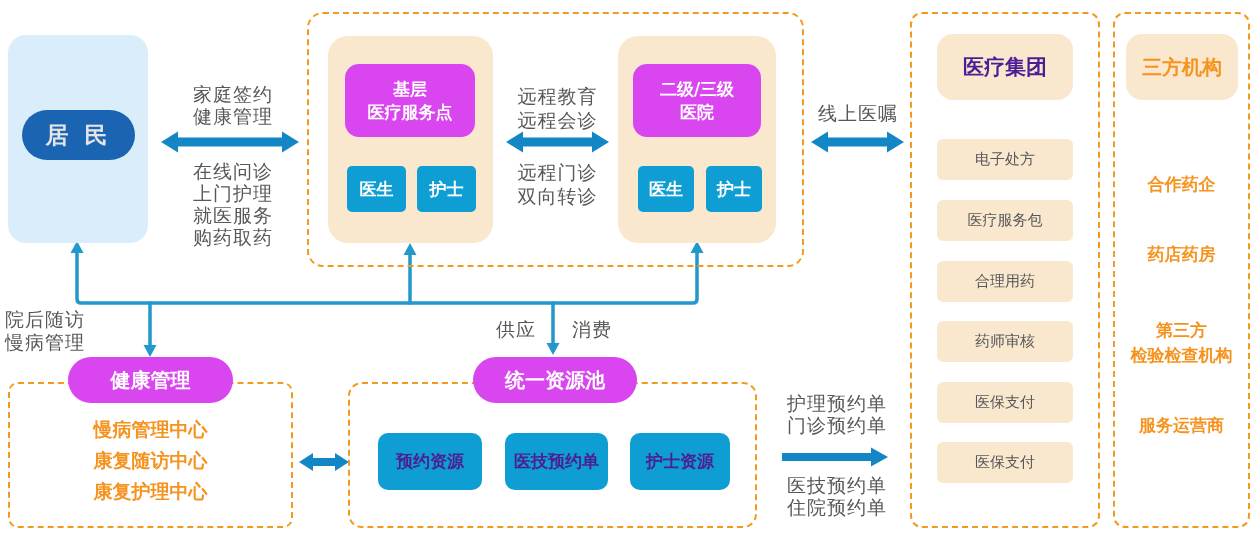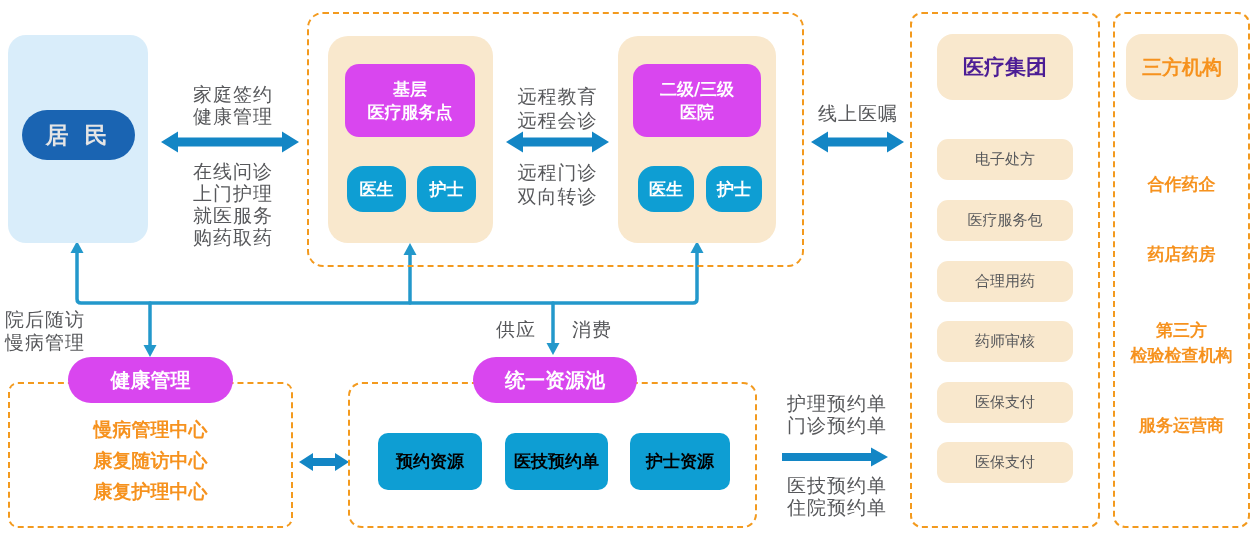--- a/index.html
+++ b/index.html
@@ -19,47 +19,47 @@
   .residents-box{left:8px;top:35px;width:140px;height:208px;background:#D9EDFA;border-radius:18px;}
   .residents-pill{left:22px;top:110px;width:113px;height:50px;background:#1A64B2;border-radius:25px;
     color:#e5e5e5;font-weight:bold;font-size:23px;letter-spacing:4px;}
   
   .top-dashed{left:307px;top:12px;width:497px;height:255px;border-radius:16px;}
   .primary-box{left:328px;top:36px;width:165px;height:207px;border-radius:20px;}
   .hospital-box{left:618px;top:36px;width:158px;height:207px;border-radius:20px;}
   .site-pill{border-radius:14px;color:#fff;font-weight:bold;font-size:17px;line-height:1.35;}
   .primary-pill{left:345px;top:64px;width:130px;height:73px;}
   .hospital-pill{left:633px;top:64px;width:128px;height:73px;}
-  .staff{height:46px;top:166px;border-radius:16px;color:#fff;font-weight:bold;font-size:17px;}
+  .staff{height:46px;top:166px;border-radius:5px;color:#fff;font-weight:bold;font-size:17px;}
   .p-doctor{left:347px;width:59px;} .p-nurse{left:417px;width:59px;}
   .h-doctor{left:638px;width:56px;} .h-nurse{left:706px;width:56px;}
   
   .mg-panel{left:910px;top:12px;width:190px;height:516px;border-radius:12px;}
   .mg-pill{left:937px;top:34px;width:136px;height:66px;border-radius:16px;
     color:#4c1d95;font-weight:bold;font-size:21px;}
-  .mg-item{left:937px;width:136px;height:41px;border-radius:11px;color:#57585B;font-size:15px;}
+  .mg-item{left:937px;width:136px;height:41px;border-radius:6px;color:#57585B;font-size:15px;}
   .mg1{top:139px;} .mg2{top:200px;} .mg3{top:261px;} .mg4{top:321px;} .mg5{top:382px;} .mg6{top:442px;}
   
   .tp-panel{left:1113px;top:12px;width:137px;height:516px;border-radius:12px;}
   .tp-pill{left:1126px;top:34px;width:112px;height:66px;border-radius:16px;
     color:#F6921E;font-weight:bold;font-size:20px;}
   .tp-item{left:1113px;width:137px;text-align:center;color:#F6921E;font-weight:bold;
     font-size:17px;line-height:25px;}
   .tp1{top:172px;} .tp2{top:242px;} .tp3{top:318px;} .tp4{top:413px;}
   
   .hm-dashed{left:8px;top:382px;width:285px;height:146px;border-radius:10px;}
   .hm-pill{left:68px;top:357px;width:165px;height:46px;border-radius:23px;
     color:#fff;font-weight:bold;font-size:20px;}
   .hm-items{left:8px;top:414px;width:285px;text-align:center;color:#F6921E;
     font-weight:bold;font-size:19px;line-height:31px;}
   
   .rp-dashed{left:348px;top:382px;width:409px;height:146px;border-radius:14px;}
   .rp-pill{left:473px;top:357px;width:164px;height:46px;border-radius:23px;
     color:#fff;font-weight:bold;font-size:20px;}
-  .res-box{top:433px;height:57px;border-radius:10px;color:#000000;font-weight:bold;font-size:17px;}
+  .res-box{top:433px;height:57px;border-radius:10px;color:#4c1d95;font-weight:bold;font-size:17px;}
   .res1{left:378px;width:104px;} .res2{left:505px;width:103px;} .res3{left:630px;width:100px;}
   
   .lbl{color:#57585B;font-size:19px;letter-spacing:1px;text-align:center;line-height:22px;}
   .lbl-family{left:178px;top:83px;width:110px;}
   .lbl-online{left:178px;top:160px;width:110px;}
   .lbl-redu{left:500px;top:84px;width:115px;line-height:24px;}
   .lbl-rclinic{left:500px;top:160px;width:115px;line-height:24px;}
   .lbl-order{left:808px;top:102px;width:100px;}
   .lbl-post{left:5px;top:308px;width:95px;text-align:left;line-height:23px;}
   .lbl-supply{left:492px;top:318px;width:48px;}

